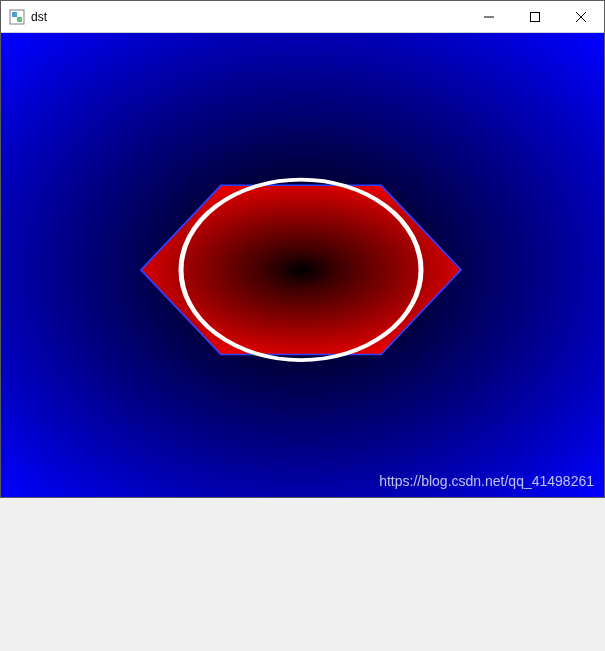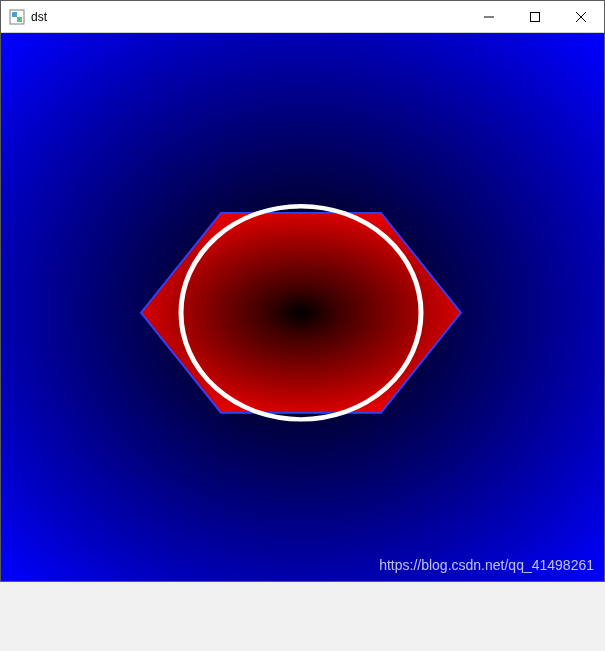--- a/index.html
+++ b/index.html
@@ -1,17 +1,17 @@
 <!DOCTYPE html>
 <html><head>
   <meta charset="utf-8">
   <style>
     * { margin: 0; padding: 0; box-sizing: border-box; }
     body { font-family: "Segoe UI", Tahoma, sans-serif; font-size: 12px; background: #f0f0f0; width: 605px; height: 651px; overflow: hidden; }
-    .window { width: 605px; height: 582px; background: #fff; border: 1px solid #5a5a5a; display: flex; flex-direction: column; }
+    .window { width: 605px; height: 498px; background: #fff; border: 1px solid #5a5a5a; display: flex; flex-direction: column; }
     .titlebar { height: 32px; background: #fff; display: flex; align-items: center; padding-left: 8px; border-bottom: 1px solid #d0d0d0; }
     .title-icon { width: 16px; height: 16px; margin-right: 6px; display: flex; align-items: center; justify-content: center; }
     .title-text { flex: 0 0 auto; font-size: 12px; color: #000; }
     .title-spacer { flex: 1; }
     .win-btn { width: 46px; height: 32px; display: flex; align-items: center; justify-content: center; color: #000; }
     .client { flex: 1; position: relative; background: #0f172a; }
     .client svg { position: absolute; inset: 0; width: 100%; height: 100%; display: block; }
     .watermark { position: absolute; right: 10px; bottom: 8px; color: rgba(255,255,255,0.75); font-size: 14px; font-family: Arial, sans-serif; }
   </style>
 </head>

